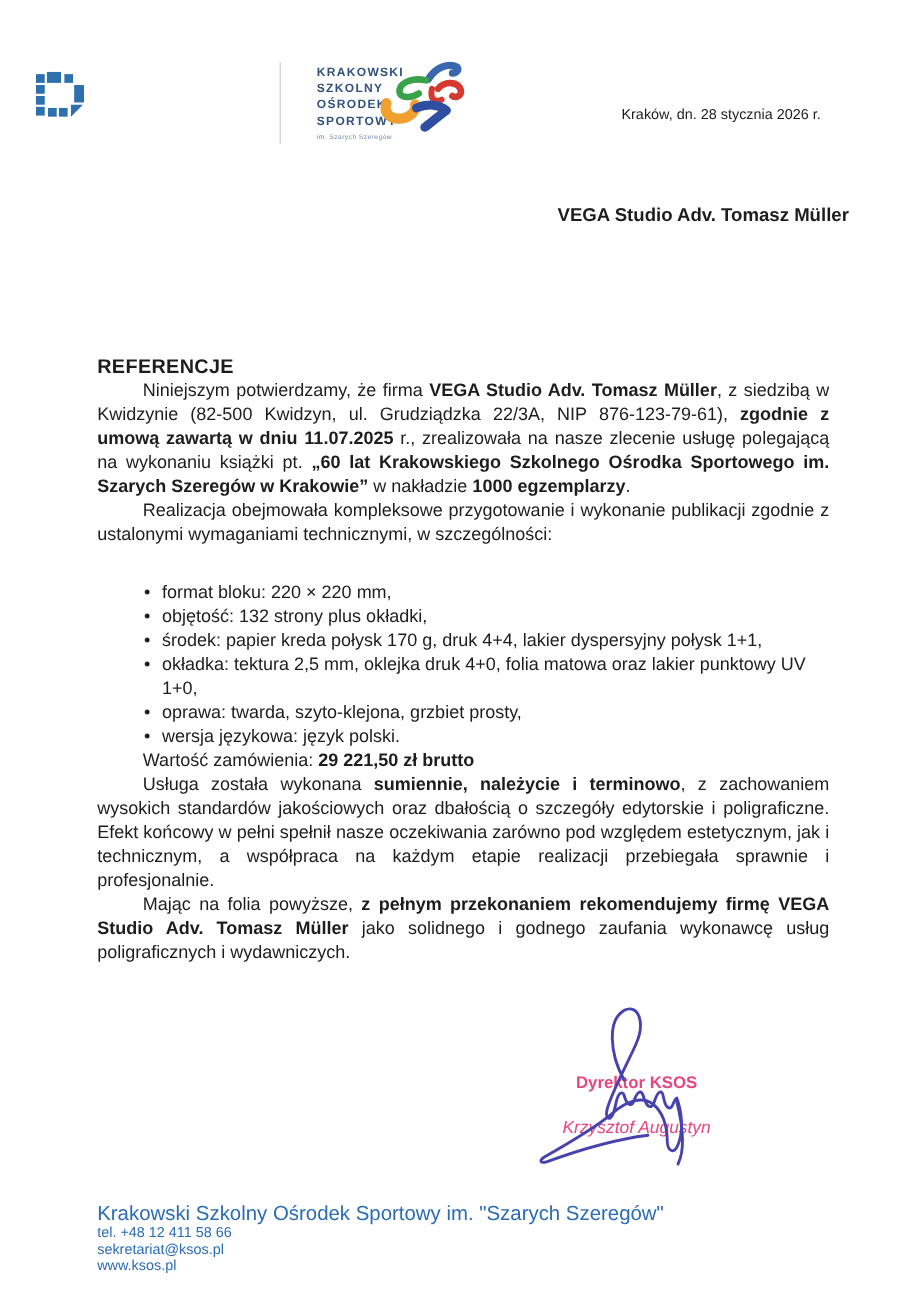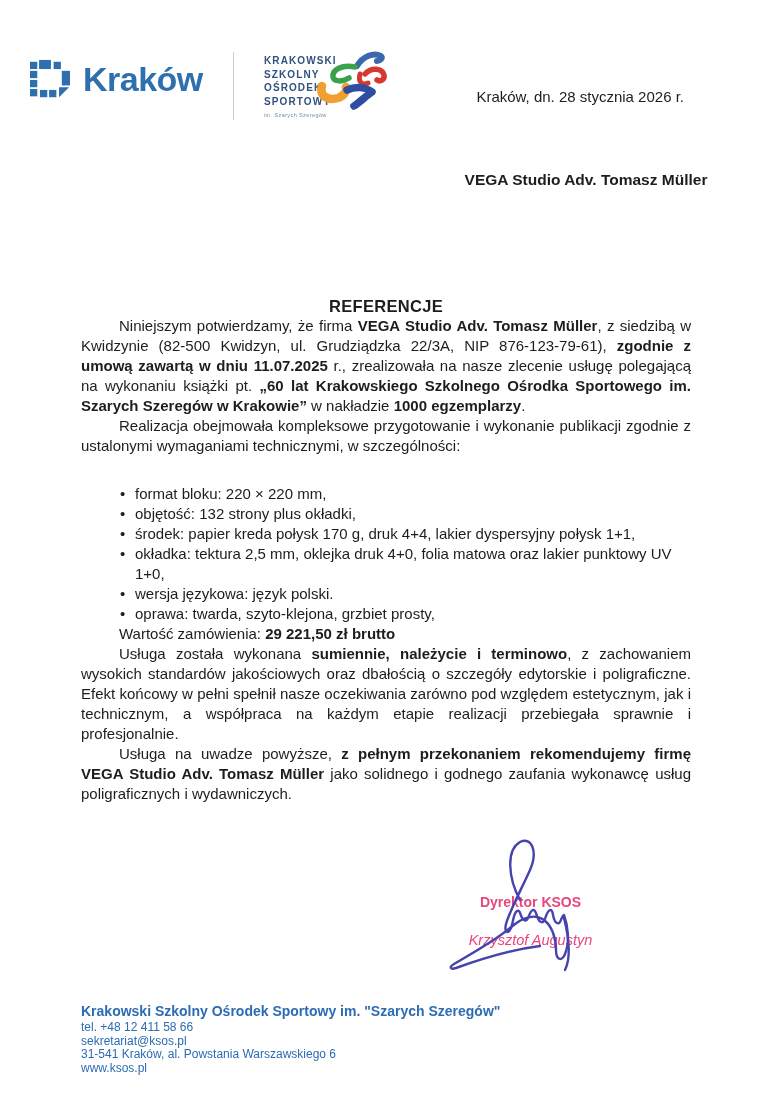--- a/index.html
+++ b/index.html
@@ -18,66 +18,65 @@
   }
   .abs{position:absolute;}
   
   .krakow-logo{left:30px;top:58px;display:flex;align-items:center;gap:13px;}
   .krakow-wordmark{font-size:34px;font-weight:bold;color:var(--krakow-blue);letter-spacing:-0.5px;}
   .logo-divider{left:233px;top:52px;width:1px;height:68px;background:#cccccc;}
   .ksos-logo-text{left:264px;top:54px;}
   .ksos-line{font-size:10px;line-height:13.5px;letter-spacing:1.1px;color:var(--ksos-navy);font-weight:bold;}
   .ksos-sub{font-size:5.5px;letter-spacing:0.4px;color:#7189ae;margin-top:4px;}
   .ksos-figure{left:316px;top:40px;}
-  .date-line{top:88px;right:84px;font-size:15px;margin-left:48px;}
+  .date-line{top:88px;right:84px;font-size:12px;margin-left:48px;}
   
   .recipient{top:167px;left:460px;width:252px;text-align:center;font-size:15.5px;line-height:25px;}
   .recipient .name{font-weight:bold;}
   
   .content{left:81px;top:296px;width:610px;font-size:15px;line-height:20px;text-align:justify;}
-  .doc-title{text-align:center;font-weight:bold;font-size:16.5px;letter-spacing:0.3px;margin:0;}
+  .doc-title{font-weight:bold;font-size:16.5px;letter-spacing:0.3px;margin:0;}
   .content p{margin:0;text-indent:38px;}
   .p1{margin-top:29px;}
   .p2{margin-top:17px;}
   .spec-list{margin:28px 0 0 0;padding:0 0 0 54px;list-style:none;text-align:left;}
   .spec-list li{position:relative;line-height:20px;}
   .spec-list li::before{content:"\2022";position:absolute;left:-15px;}
   .order{margin-top:15px;}
   .p3{margin-top:19px;}
   .p4{margin-top:16px;}
   .b{font-weight:bold;}
   
   .sig-block{left:448px;top:838px;width:165px;height:150px;}
   .sig-role{position:absolute;top:56px;left:0;width:100%;text-align:center;color:var(--pink);font-weight:bold;font-size:14px;}
   .sig-name{position:absolute;top:94px;left:0;width:100%;text-align:center;color:var(--pink);font-style:italic;font-size:14.5px;}
   .sig-ink{position:absolute;left:0;top:0;}
   
   .footer{left:81px;top:1005px;color:var(--footer-blue);font-size:12px;line-height:13.8px;}
-  .footer .f-org{font-weight:bold;font-size:14px;margin-bottom:2px;text-align:right;}
+  .footer .f-org{font-weight:normal;font-size:17px;margin-bottom:2px;text-align:right;}
   .footer .f-www{font-weight:normal;}
 </style>
 </head>
 <body>
 
 <div class="abs krakow-logo">
   <svg width="40" height="43" viewBox="0 0 44 43">
     <g fill="#2E6FAE">
       <rect x="0" y="2" width="8" height="8"></rect>
       <rect x="10" y="0" width="13" height="10"></rect>
       <rect x="26" y="2" width="8" height="8"></rect>
       <rect x="0" y="12" width="8" height="8"></rect>
       <rect x="0" y="22" width="8" height="8"></rect>
       <rect x="0" y="32" width="8" height="8"></rect>
       <rect x="35" y="12" width="9" height="16"></rect>
       <rect x="11" y="33" width="8" height="8"></rect>
       <rect x="21" y="33" width="8" height="8"></rect>
       <polygon points="32,30 43,30 32,41"></polygon>
     </g>
   </svg>
-  <span class="krakow-wordmark">Kraków</span>
 </div>
 
 <div class="abs logo-divider"></div>
 
 <div class="abs ksos-logo-text">
   <div class="ksos-line">KRAKOWSKI</div>
   <div class="ksos-line">SZKOLNY</div>
   <div class="ksos-line">OŚRODEK</div>
   <div class="ksos-line">SPORTOWY</div>
   <div class="ksos-sub">im. Szarych Szeregów</div>
@@ -108,38 +107,37 @@
 
 <div class="abs content">
   <h1 class="doc-title">REFERENCJE</h1>
   <p class="p1"><span>Niniejszym potwierdzamy, że firma </span><span class="b">VEGA Studio Adv. Tomasz Müller</span><span>, z siedzibą w Kwidzynie (82-500 Kwidzyn, ul. Grudziądzka 22/3A, NIP 876-123-79-61), </span><span class="b">zgodnie z umową zawartą w dniu 11.07.2025</span><span> r., zrealizowała na nasze zlecenie usługę polegającą na wykonaniu książki pt. </span><span class="b">„60 lat Krakowskiego Szkolnego Ośrodka Sportowego im. Szarych Szeregów w Krakowie”</span><span> w nakładzie </span><span class="b">1000 egzemplarzy</span><span>.</span></p>
   <p class="p2"><span>Realizacja obejmowała kompleksowe przygotowanie i wykonanie publikacji zgodnie z ustalonymi wymaganiami technicznymi, w szczególności:</span></p>
   <ul class="spec-list">
     <li>format bloku: 220 × 220 mm,</li>
     <li>objętość: 132 strony plus okładki,</li>
     <li>środek: papier kreda połysk 170 g, druk 4+4, lakier dyspersyjny połysk 1+1,</li>
     <li>okładka: tektura 2,5 mm, oklejka druk 4+0, folia matowa oraz lakier punktowy UV 1+0,</li>
+    <li>oprawa: twarda, szyto-klejona, grzbiet prosty,</li>
     <li>wersja językowa: język polski.</li>
-    <li>oprawa: twarda, szyto-klejona, grzbiet prosty,</li>
   </ul>
   <p class="order"><span>Wartość zamówienia: </span><span class="b">29 221,50 zł brutto</span></p>
   <p class="p3"><span>Usługa została wykonana </span><span class="b">sumiennie, należycie i terminowo</span><span>, z zachowaniem wysokich standardów jakościowych oraz dbałością o szczegóły edytorskie i poligraficzne. Efekt końcowy w pełni spełnił nasze oczekiwania zarówno pod względem estetycznym, jak i technicznym, a współpraca na każdym etapie realizacji przebiegała sprawnie i profesjonalnie.</span></p>
-  <p class="p4"><span>Usługa na uwadze powyższe, </span><span class="b">z pełnym przekonaniem rekomendujemy firmę VEGA Studio Adv. Tomasz Müller</span><span> jako solidnego i godnego zaufania wykonawcę usług poligraficznych i wydawniczych.</span></p>
+  <p class="p4"><span>Mając na folia powyższe, </span><span class="b">z pełnym przekonaniem rekomendujemy firmę VEGA Studio Adv. Tomasz Müller</span><span> jako solidnego i godnego zaufania wykonawcę usług poligraficznych i wydawniczych.</span></p>
 </div>
 
 <div class="abs sig-block">
   <div class="sig-role">Dyrektor KSOS</div>
   <div class="sig-name">Krzysztof Augustyn</div>
   <svg class="sig-ink" width="165" height="150" viewBox="0 0 165 150">
     <g fill="none" stroke="#4643AE" stroke-width="2.4" stroke-linecap="round" stroke-linejoin="round">
       <path d="M72,62 C60,40 58,12 72,4 C84,-2 90,14 82,32 C74,50 62,72 58,86 C56,94 60,97 63,90 C66,82 65,76 69,73 C73,71 72,80 76,82 C81,85 80,74 85,72 C89,71 88,82 93,84 C98,86 97,74 102,72 C106,71 104,83 109,85 C113,87 113,78 116,77 C120,88 122,104 117,116 C114,124 108,122 108,112 C108,100 104,88 96,82 C88,76 76,78 62,90 C48,102 20,118 6,126 C1,129 2,132 8,130 C30,122 60,112 92,108"></path>
       <path d="M116,80 C120,96 124,118 117,132"></path>
     </g>
   </svg>
 </div>
 
 <div class="abs footer">
   <div class="f-org">Krakowski Szkolny Ośrodek Sportowy im. "Szarych Szeregów"</div>
   <div>tel. +48 12 411 58 66</div>
   <div>sekretariat@ksos.pl</div>
-  <div>31-541 Kraków, al. Powstania Warszawskiego 6</div>
   <div class="f-www">www.ksos.pl</div>
 </div>
 
 </body></html>

